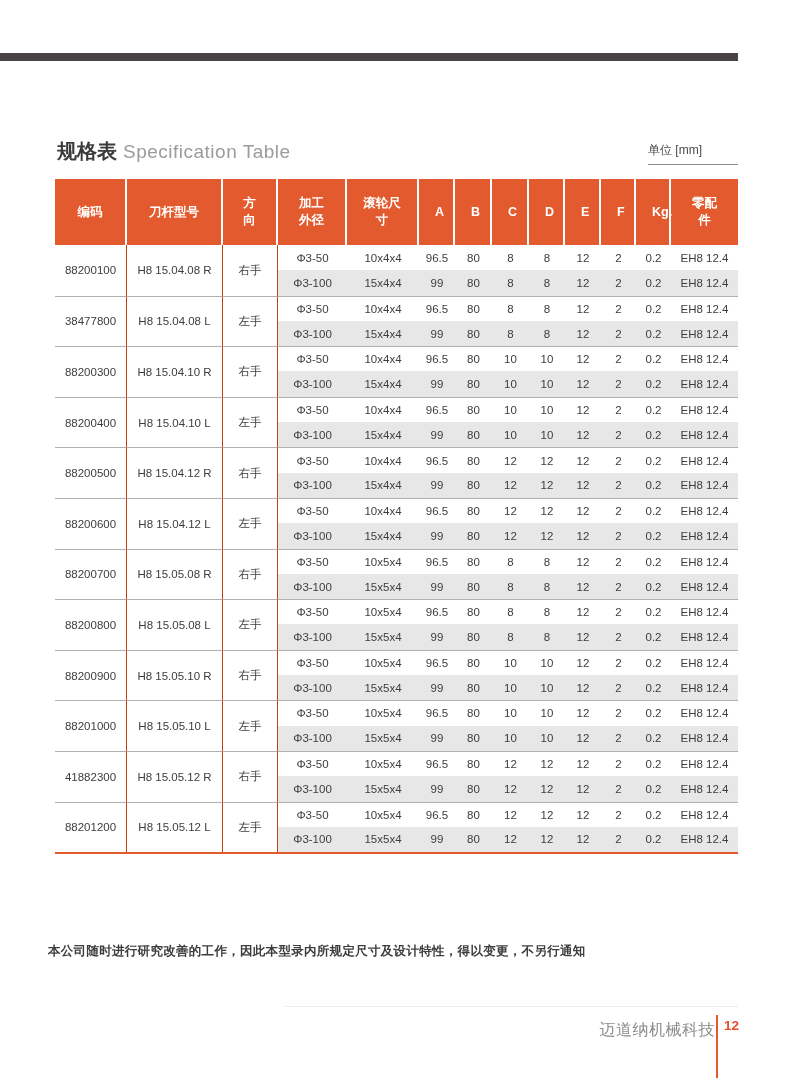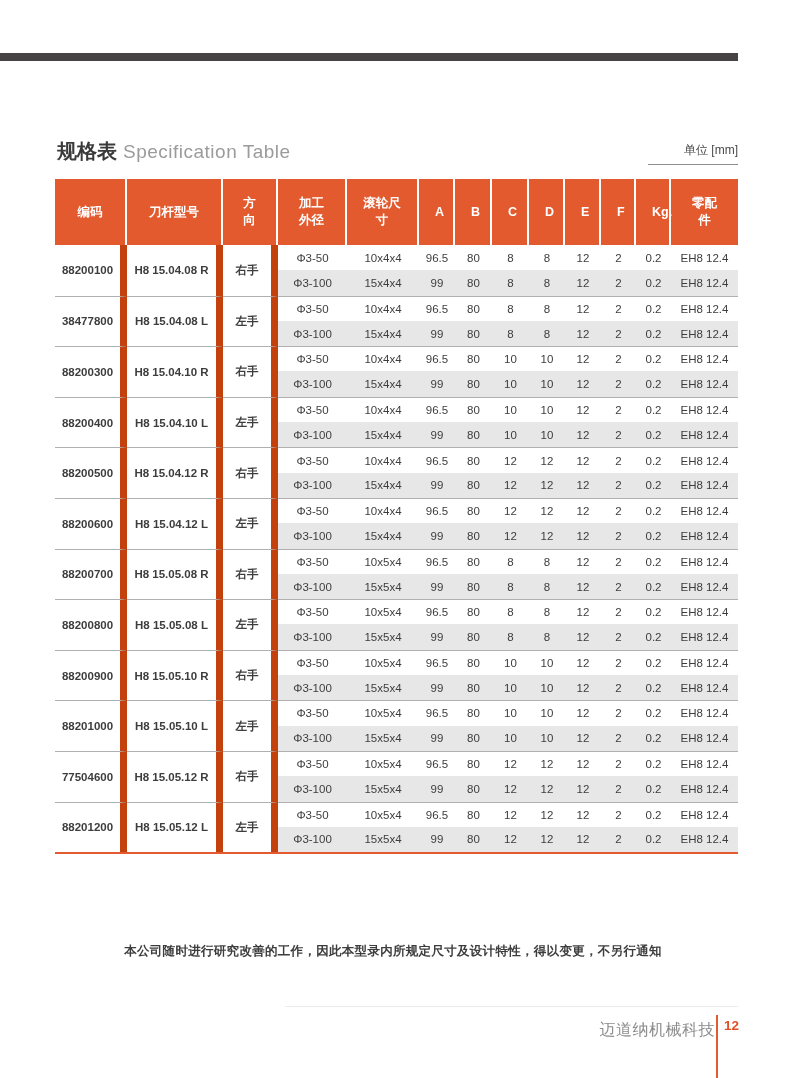--- a/index.html
+++ b/index.html
@@ -2,34 +2,34 @@
 <html><head>
 <meta charset="utf-8">
 <style>
   html,body{margin:0;padding:0;background:#fff;}
   .page{position:relative;width:794px;height:1078px;background:#ffffff;overflow:hidden;
         font-family:"Liberation Sans","DejaVu Sans",sans-serif;}
   .top-bar{position:absolute;left:0;top:53px;width:738px;height:8px;background:#474244;}
   .title-row{position:absolute;left:57px;top:138px;width:681px;height:30px;}
   .title-zh{font-size:20px;font-weight:bold;color:#3A3A3A;}
   .title-en{font-size:19px;font-weight:400;color:#9B9B9B;margin-left:6px;letter-spacing:0.5px;}
-  .unit-wrap{position:absolute;right:0;top:2px;text-align:right;}
+  .unit-wrap{position:absolute;right:0;top:2px;}
   .unit-label{font-size:12px;color:#4A4A4A;}
   .unit-underline{margin-top:5px;width:90px;height:0;border-bottom:1px solid #8F8F8F;}
   .table-wrap{position:absolute;left:55px;top:179px;width:683px;border-bottom:2px solid #E25A2D;}
   table.spec{border-collapse:separate;border-spacing:0;table-layout:fixed;width:683px;}
   table.spec th{background:#E25A2D;color:#ffffff;font-size:12.5px;font-weight:bold;height:27px;
         padding:16px;text-align:center;border-right:2px solid #ffffff;box-sizing:border-box;}
   table.spec th:last-child{border-right:none;}
   table.spec td{height:25.3px;padding:0;text-align:center;font-size:11.5px;color:#3D3D3D;
         box-sizing:border-box;background:#ffffff;}
-  table.spec td.merged{border-right:7px solid #c2410c;font-weight:bold;}
+  table.spec td.merged{border-right:1px solid #c2410c;}
   table.spec tr.g2 td.val{background:#E7E7E7;}
   table.spec tr.gtop td{border-top:1px solid #B0B0B0;}
-  .note{position:absolute;right:56px;top:942px;width:690px;text-align:center;}
+  .note{position:absolute;right:56px;top:942px;width:690px;text-align:left;}
   .note-zh{font-size:12.5px;font-weight:bold;color:#3D3D3D;letter-spacing:0.3px;line-height:18px;}
   .note-en{font-size:13px;color:#A3A3A3;letter-spacing:0.5px;line-height:18px;}
   .footer-divider{position:absolute;left:285px;top:1006px;width:453px;height:1px;background:#ECECEC;}
   .foot-brand{position:absolute;right:79px;top:1020px;font-size:16px;color:#8C8C8C;letter-spacing:0.5px;}
   .foot-sep{position:absolute;left:716px;top:1015px;width:2px;height:63px;background:#E25A2D;}
   .foot-num{position:absolute;left:724px;top:1018px;font-size:13.5px;font-weight:bold;color:#E2502A;}
 </style>
 </head>
 <body>
 
@@ -344,21 +344,21 @@
             <td class="val">99</td>
             <td class="val">80</td>
             <td class="val">10</td>
             <td class="val">10</td>
             <td class="val">12</td>
             <td class="val">2</td>
             <td class="val">0.2</td>
             <td class="val">EH8 12.4</td>
           </tr>
           <tr class="gtop">
-            <td class="merged" rowspan="2">77504600</td>
+            <td class="merged" rowspan="2">41882300</td>
             <td class="merged" rowspan="2">H8 15.05.12 R</td>
             <td class="merged" rowspan="2">右手</td>
             <td class="val">Φ3-50</td>
             <td class="val">10x5x4</td>
             <td class="val">96.5</td>
             <td class="val">80</td>
             <td class="val">12</td>
             <td class="val">12</td>
             <td class="val">12</td>
             <td class="val">2</td>

